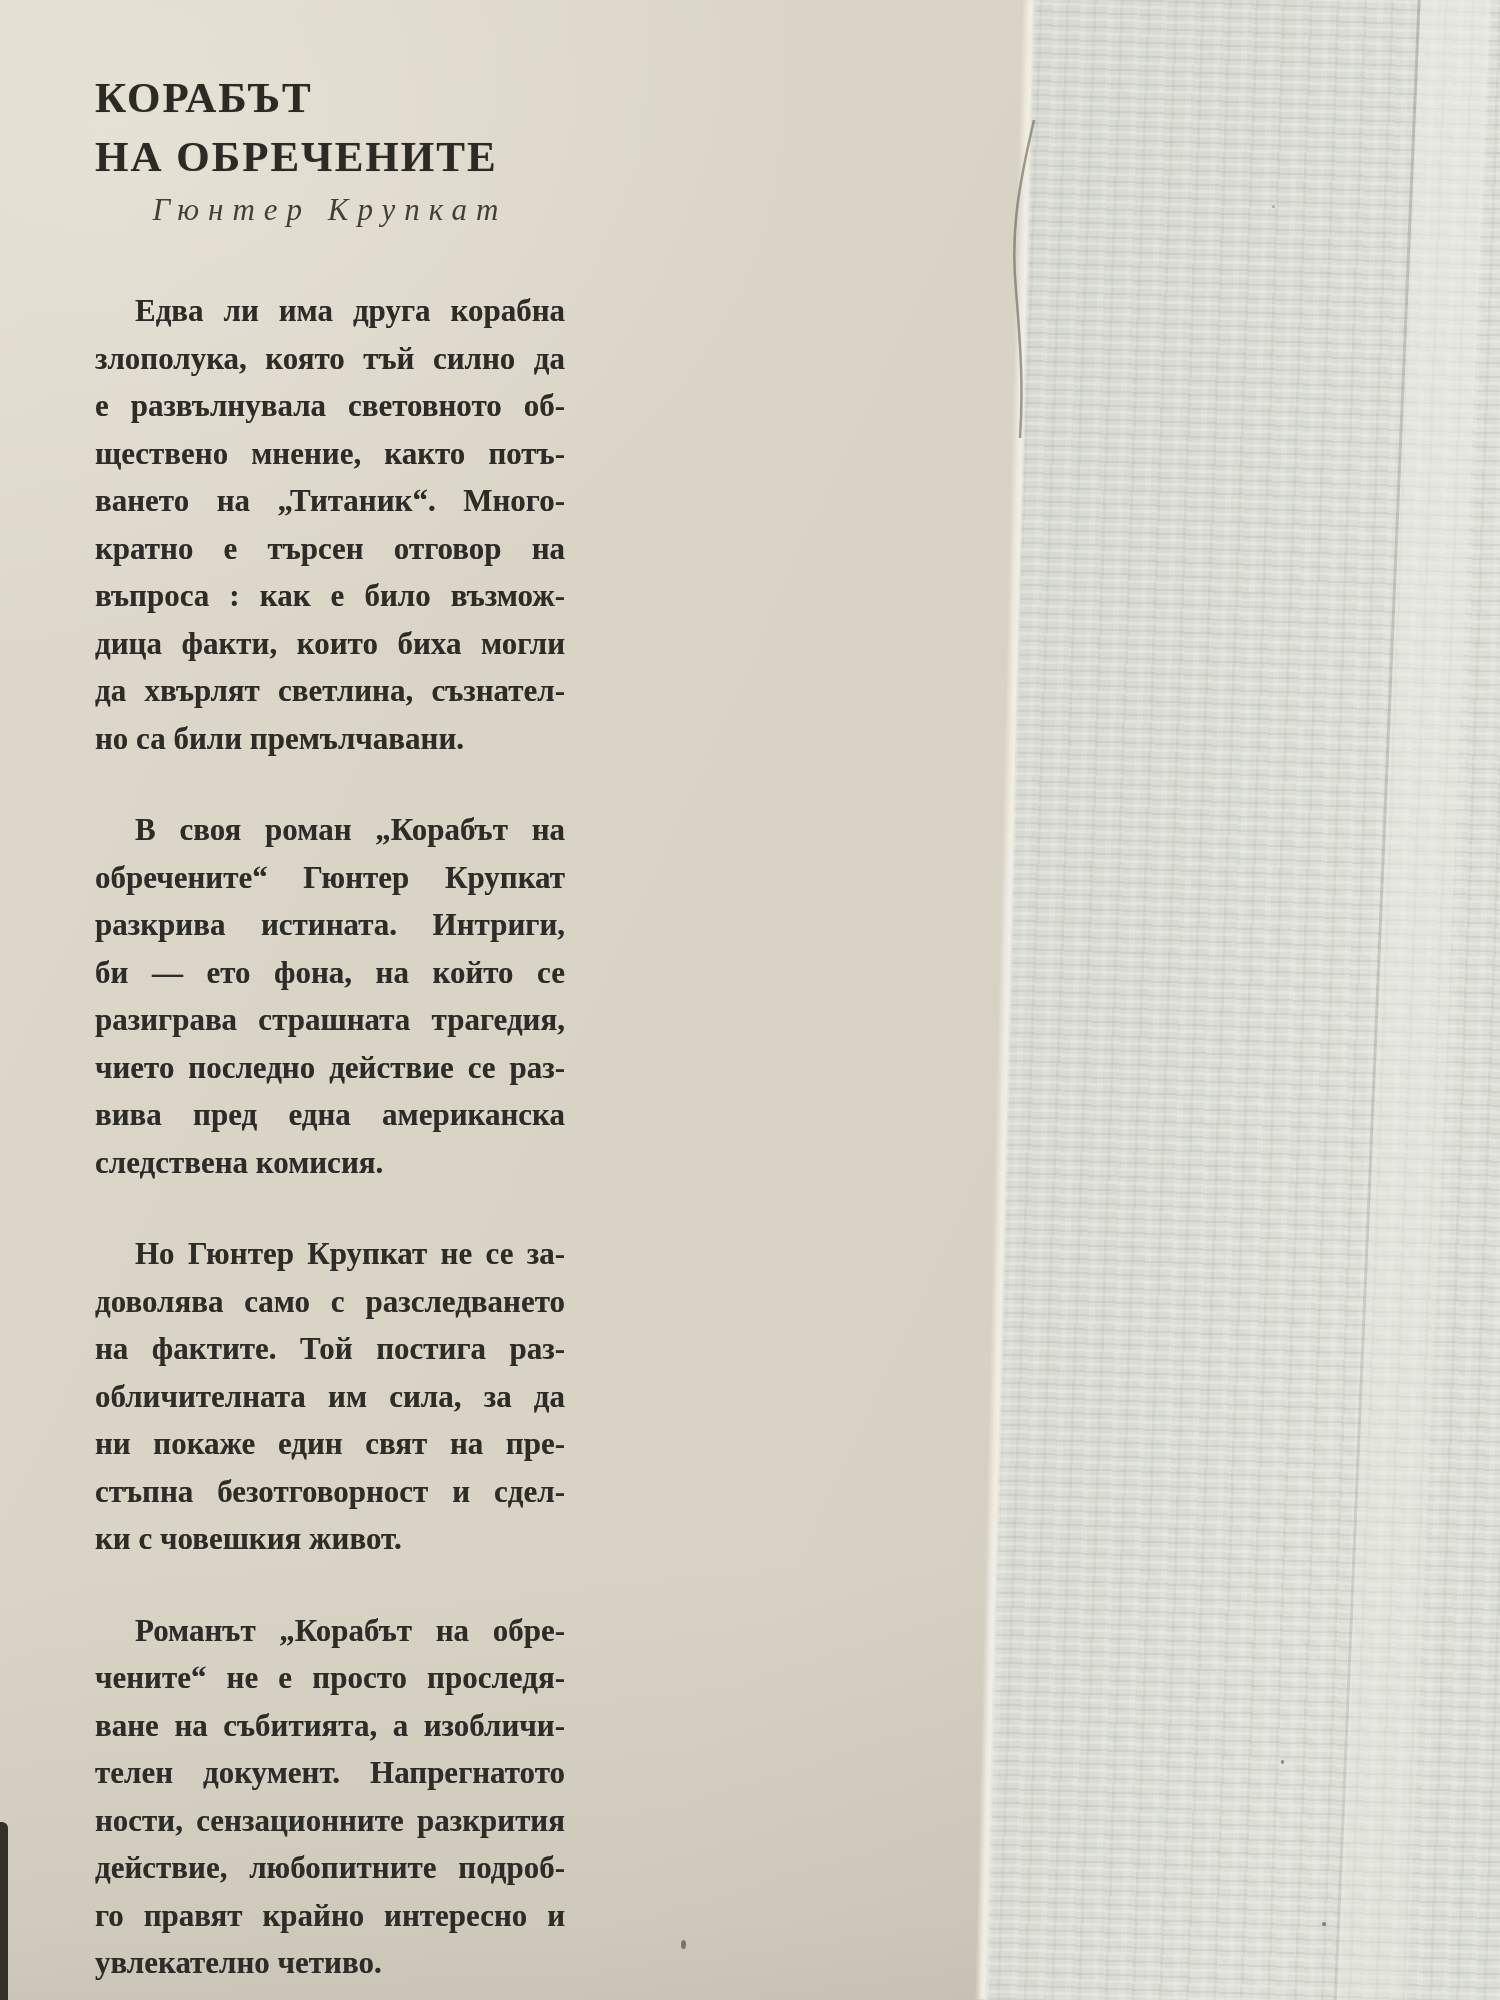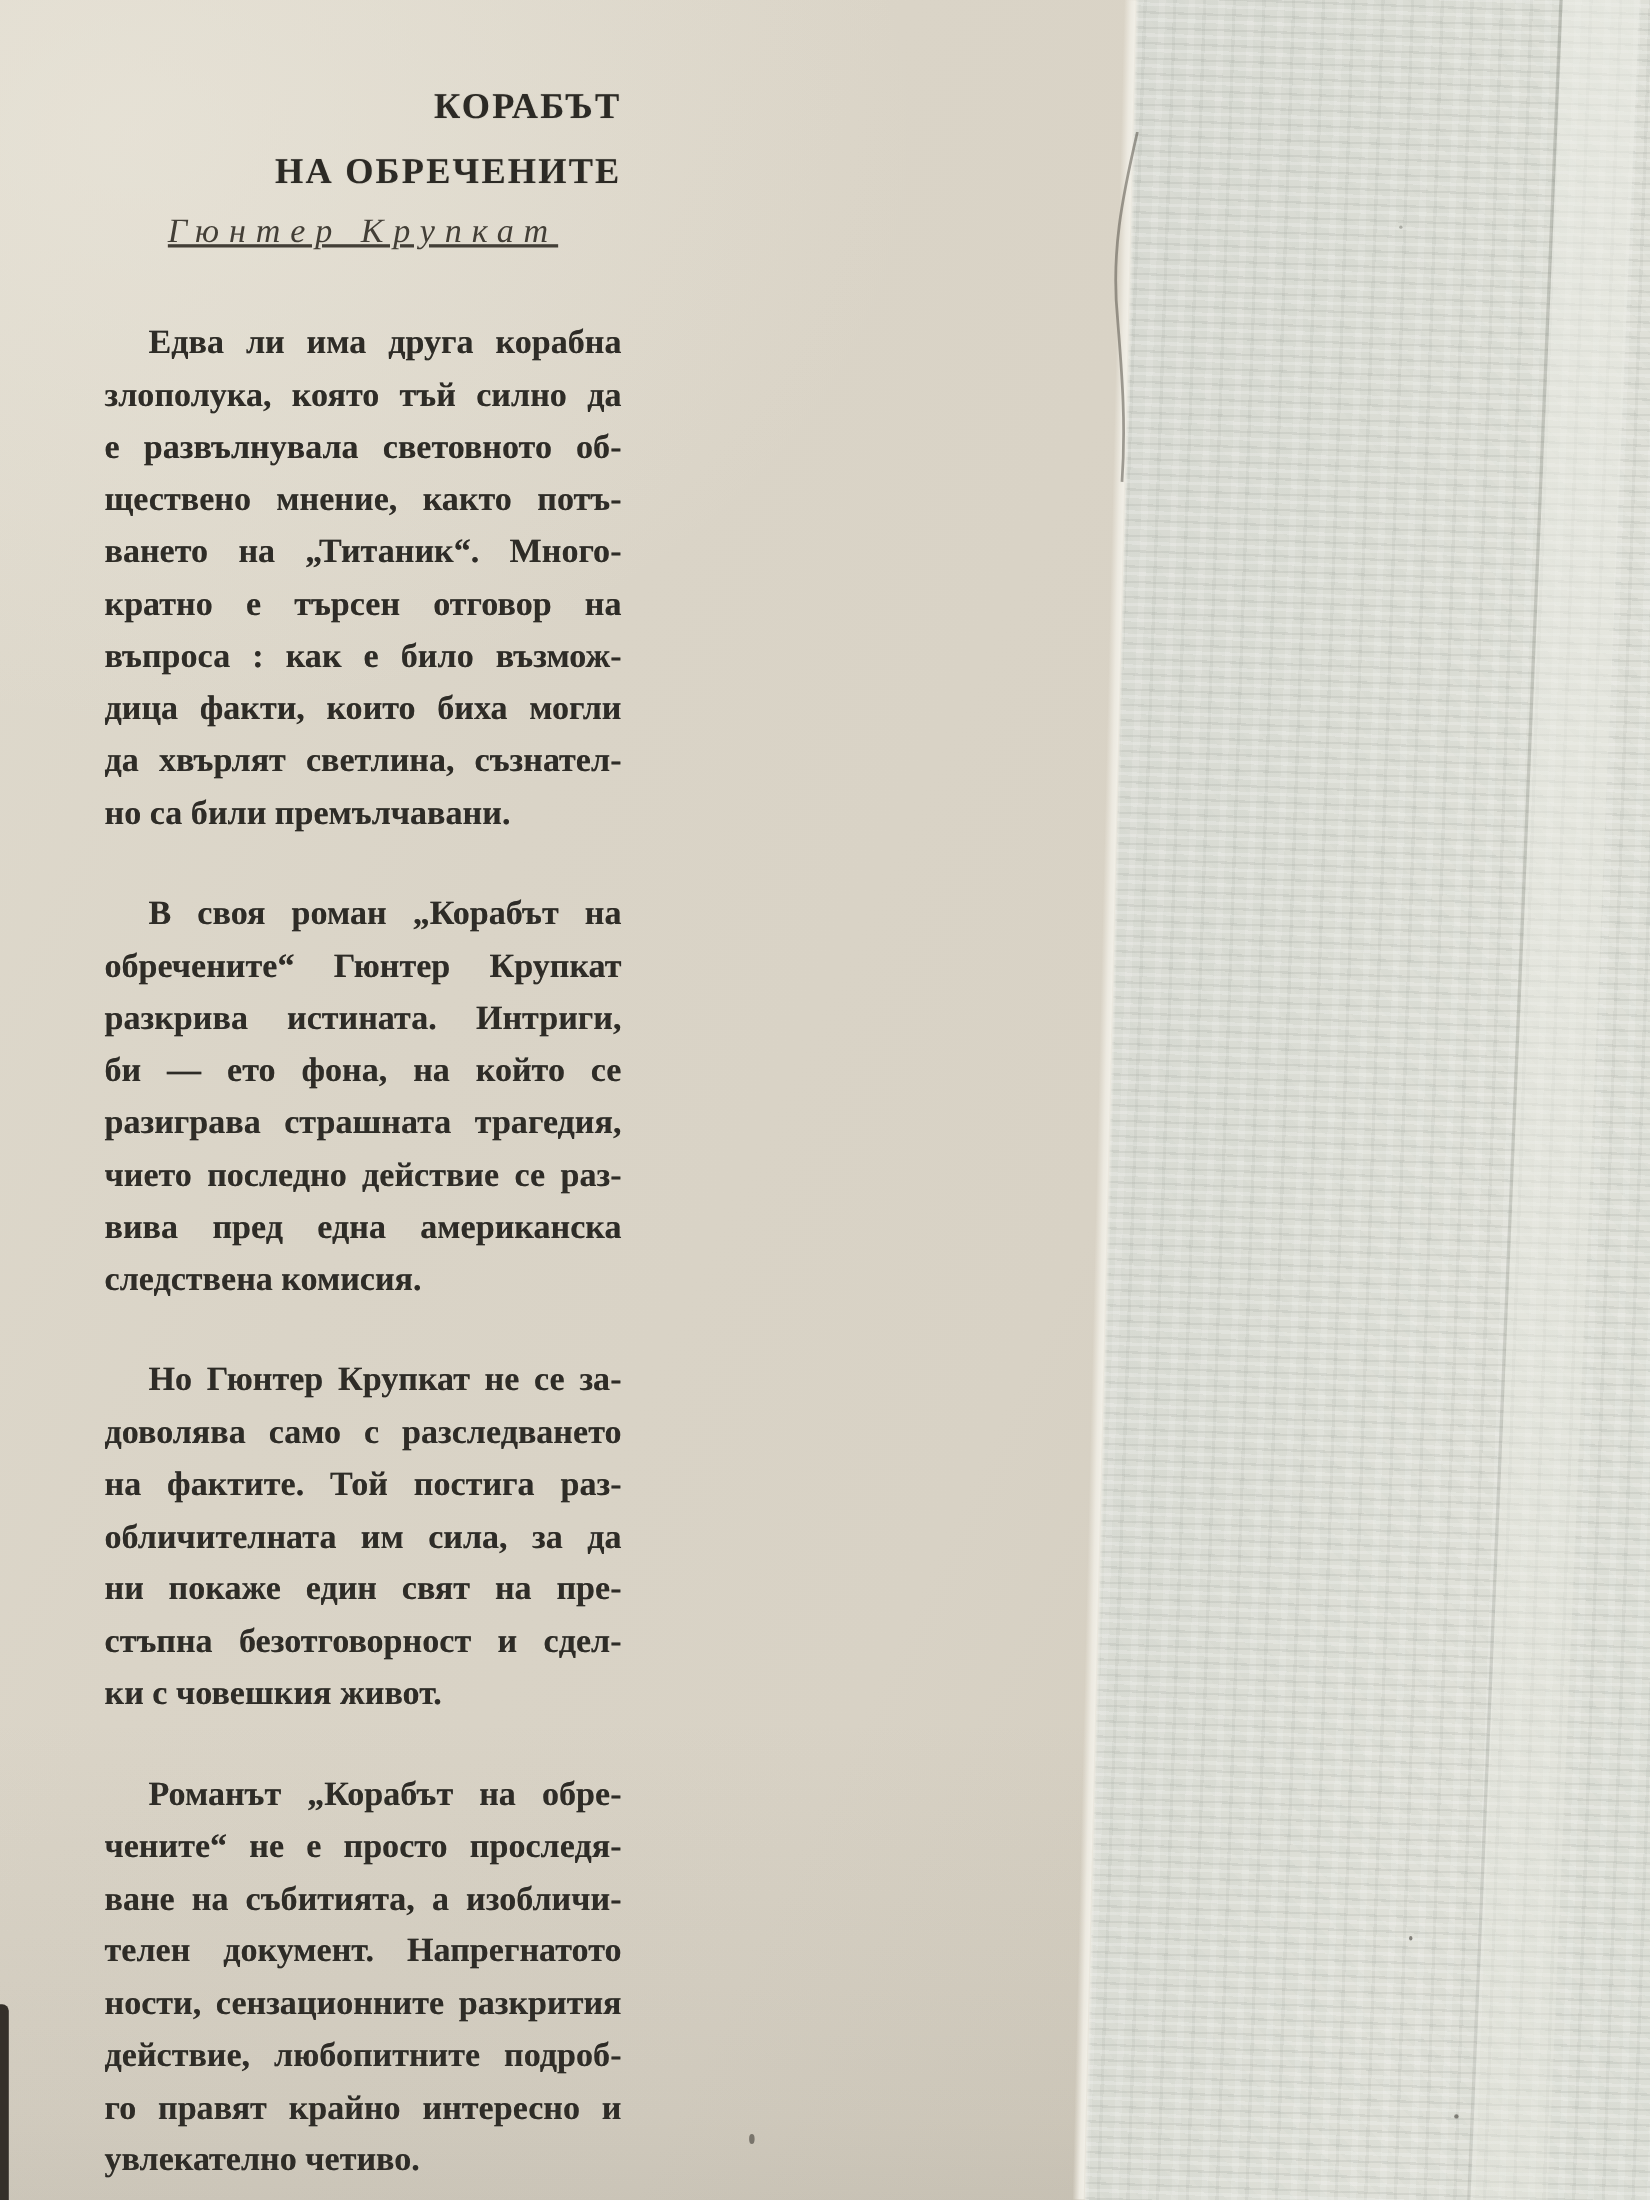--- a/index.html
+++ b/index.html
@@ -92,38 +92,37 @@
   
   .print-col {
     position: absolute;
     left: 95px; top: 0;
     width: 470px;
     color: #2e2c27;
   }
   .page-title {
     position: absolute;
     left: 0; top: 68px; width: 100%;
-    text-align: right;
+    text-align: left;
     font-weight: bold;
-    font-size: 33px;
+    font-size: 43px;
     line-height: 59px;
     letter-spacing: 2px;
     color: #2c2a25;
     text-shadow: 0 0 1px rgba(44,42,37,.35);
   }
   .author-byline {
     position: absolute;
     left: 0; top: 192px; width: 100%;
     text-align: center;
     font-style: italic;
     font-weight: normal;
     font-size: 31px;
     letter-spacing: 9px;
     color: #433f37;
-    text-decoration: underline;
   }
   .body-text {
     position: absolute;
     left: 0; top: 243px; width: 100%;
     font-weight: bold;
     font-size: 31px;
     line-height: 47.5px;
     text-shadow: 0 0 .6px rgba(46,44,39,.45);
   }
   .line {

